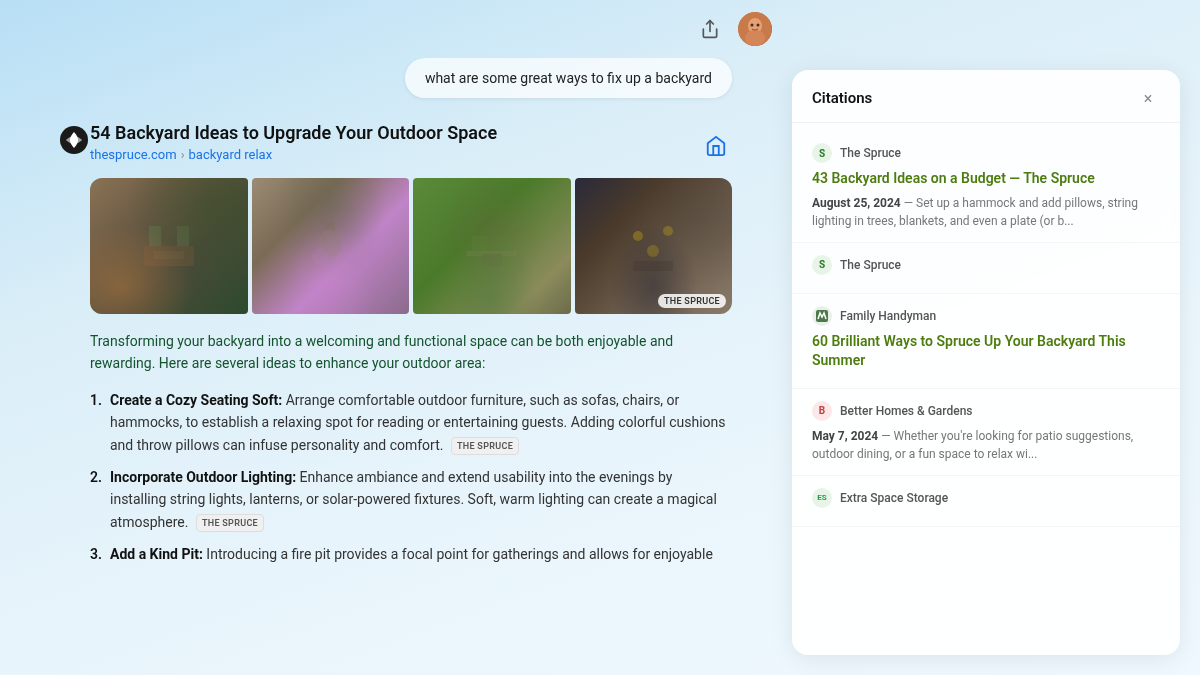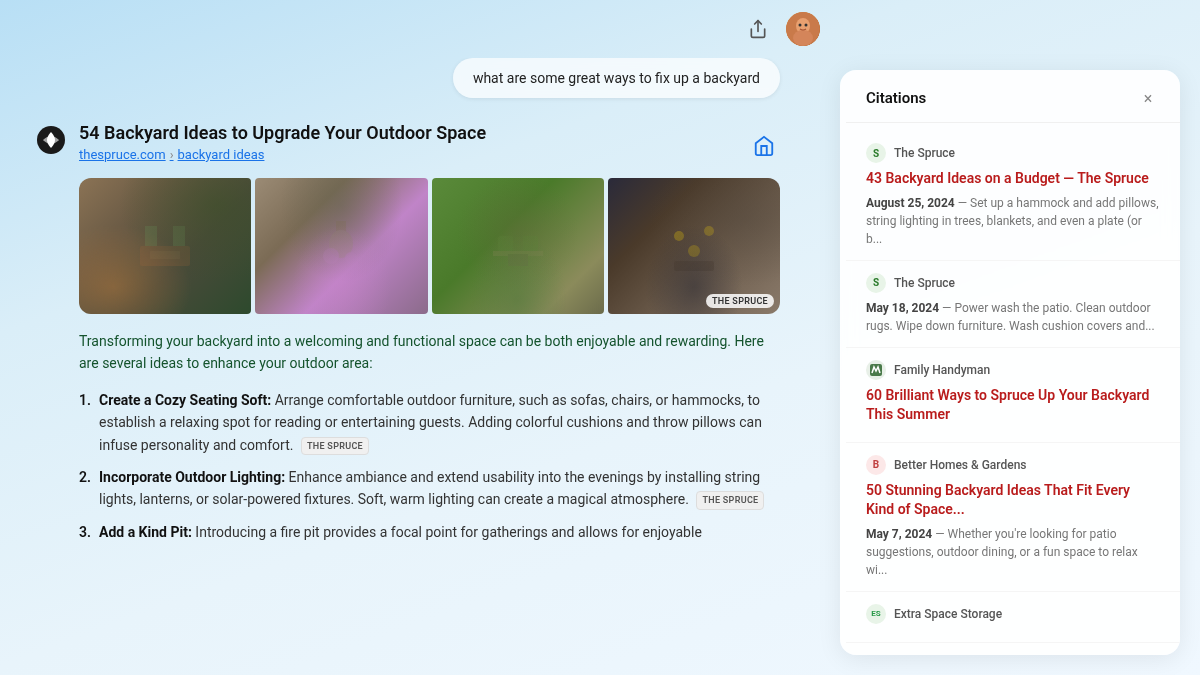--- a/index.html
+++ b/index.html
@@ -67,21 +67,21 @@
       display: flex;
       align-items: center;
       justify-content: center;
       font-size: 14px;
       color: white;
     }
 
     
     .chat-content {
       flex: 1;
-      padding: 0 60px 20px 37px;
+      padding: 0 60px 20px 60px;
       overflow-y: auto;
     }
 
     
     .user-message-wrap {
       display: flex;
       justify-content: flex-end;
       margin-bottom: 24px;
     }
 
@@ -92,21 +92,21 @@
       max-width: 400px;
       font-size: 14px;
       color: #222;
       backdrop-filter: blur(4px);
       box-shadow: 0 1px 4px rgba(0,0,0,0.08);
     }
 
     
     .ai-response {
       display: flex;
-      gap: 14px;
+      gap: 2px;
       margin-top: 8px;
     }
 
     .ai-logo {
       width: 28px;
       height: 28px;
       flex-shrink: 0;
       margin-top: 4px;
     }
 
@@ -126,21 +126,20 @@
       margin-bottom: 4px;
     }
 
     .result-breadcrumb {
       font-size: 13px;
       color: #1a73e8;
       margin-bottom: 16px;
       display: flex;
       align-items: center;
       gap: 4px;
-      text-decoration: underline;
     }
 
     .result-breadcrumb .sep {
       color: #888;
     }
 
     
     .image-grid {
       display: flex;
       gap: 4px;
@@ -281,30 +280,29 @@
       font-weight: 600;
       color: #555;
       text-transform: uppercase;
       letter-spacing: 0.3px;
       margin-left: 4px;
       vertical-align: middle;
     }
 
     
     .citations-panel {
-      width: 340px;
+      width: 388px;
       background: rgba(255,255,255,0.92);
       border-radius: 16px 16px 16px 16px;
       margin: 70px 20px 20px 0;
       box-shadow: 0 4px 24px rgba(0,0,0,0.08);
       display: flex;
       flex-direction: column;
       overflow: hidden;
       backdrop-filter: blur(8px);
-      padding-left: 6px;
     }
 
     .citations-header {
       display: flex;
       justify-content: space-between;
       align-items: center;
       padding: 16px 20px 12px 20px;
       border-bottom: 1px solid #f0f0f0;
     }
 
@@ -364,21 +362,21 @@
 
     .citation-source-name {
       font-size: 12px;
       color: #555;
       font-weight: 500;
     }
 
     .citation-title {
       font-size: 14px;
       font-weight: 600;
-      color: #b91c1c;
+      color: #4d7c0f;
       line-height: 1.4;
       margin-bottom: 5px;
     }
 
     .citation-snippet {
       font-size: 12px;
       color: #777;
       line-height: 1.5;
     }
 
@@ -435,21 +433,21 @@
           </svg>
         </div>
 
         <div class="ai-content">
 
           <div class="result-header">
             <div class="result-title">54 Backyard Ideas to Upgrade Your Outdoor Space</div>
             <div class="result-breadcrumb">
               <span>thespruce.com</span>
               <span class="sep">›</span>
-              <span>backyard ideas</span>
+              <span>backyard relax</span>
             </div>
             <div class="save-icon-btn">
               <svg width="22" height="22" viewBox="0 0 24 24" fill="none" stroke="#1a73e8" stroke-width="2">
                 <path d="M3 9l9-7 9 7v11a2 2 0 0 1-2 2H5a2 2 0 0 1-2-2z"></path>
                 <polyline points="9 22 9 12 15 12 15 22"></polyline>
               </svg>
             </div>
           </div>
 
           <div class="image-grid">
@@ -537,42 +535,40 @@
         </div>
         <div class="citation-title">43 Backyard Ideas on a Budget — The Spruce</div>
         <div class="citation-snippet"><span class="citation-date">August 25, 2024</span> — Set up a hammock and add pillows, string lighting in trees, blankets, and even a plate (or b...</div>
       </div>
 
       <div class="citation-item">
         <div class="citation-source-row">
           <div class="citation-icon icon-spruce">S</div>
           <span class="citation-source-name">The Spruce</span>
         </div>
-        <div class="citation-snippet"><span class="citation-date">May 18, 2024</span> — Power wash the patio. Clean outdoor rugs. Wipe down furniture. Wash cushion covers and...</div>
       </div>
 
       <div class="citation-item">
         <div class="citation-source-row">
           <div class="citation-icon icon-fh">
             <svg width="14" height="14" viewBox="0 0 14 14">
               <rect x="1" y="1" width="12" height="12" rx="2" fill="#4a7a4a"></rect>
               <path d="M3 10 L5 4 L7 8 L9 4 L11 10" stroke="white" stroke-width="1.5" fill="none"></path>
             </svg>
           </div>
           <span class="citation-source-name">Family Handyman</span>
         </div>
         <div class="citation-title">60 Brilliant Ways to Spruce Up Your Backyard This Summer</div>
       </div>
 
       <div class="citation-item">
         <div class="citation-source-row">
           <div class="citation-icon icon-bhg">B</div>
           <span class="citation-source-name">Better Homes &amp; Gardens</span>
         </div>
-        <div class="citation-title">50 Stunning Backyard Ideas That Fit Every Kind of Space...</div>
         <div class="citation-snippet"><span class="citation-date">May 7, 2024</span> — Whether you're looking for patio suggestions, outdoor dining, or a fun space to relax wi...</div>
       </div>
 
       <div class="citation-item">
         <div class="citation-source-row">
           <div class="citation-icon icon-ess" style="font-size:8px; font-weight:700;">ES</div>
           <span class="citation-source-name">Extra Space Storage</span>
         </div>
 
       </div>

